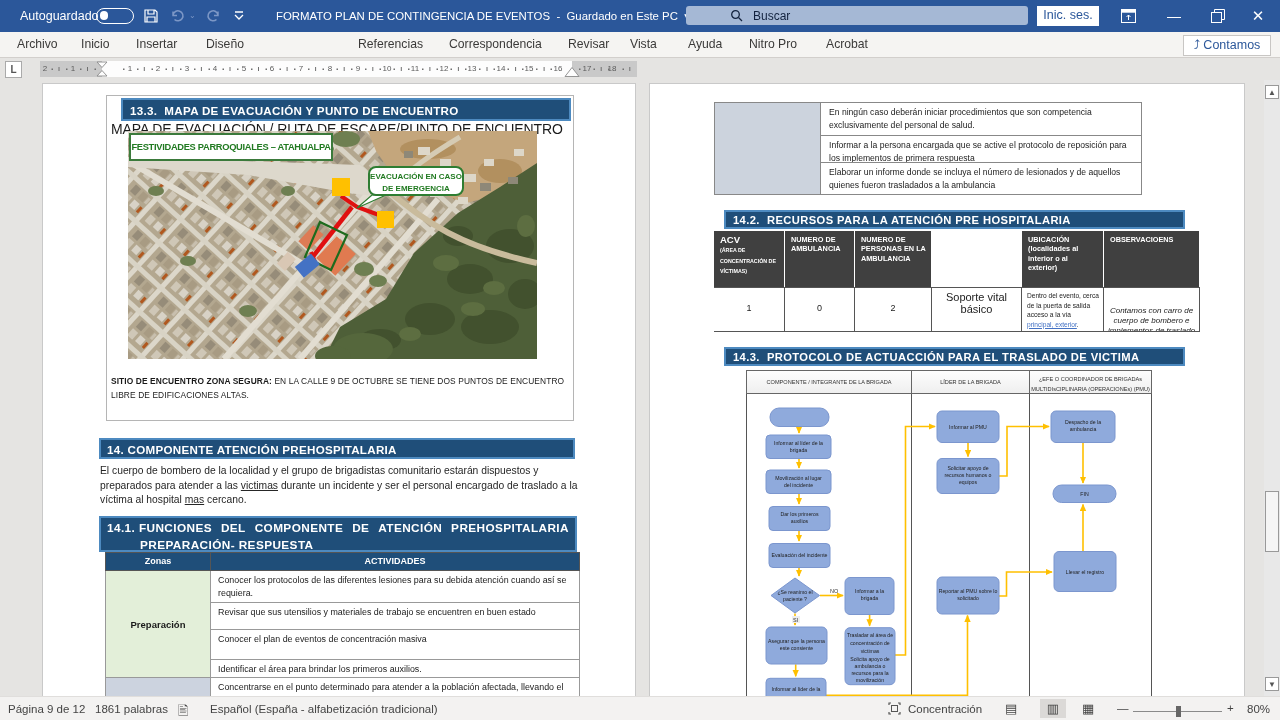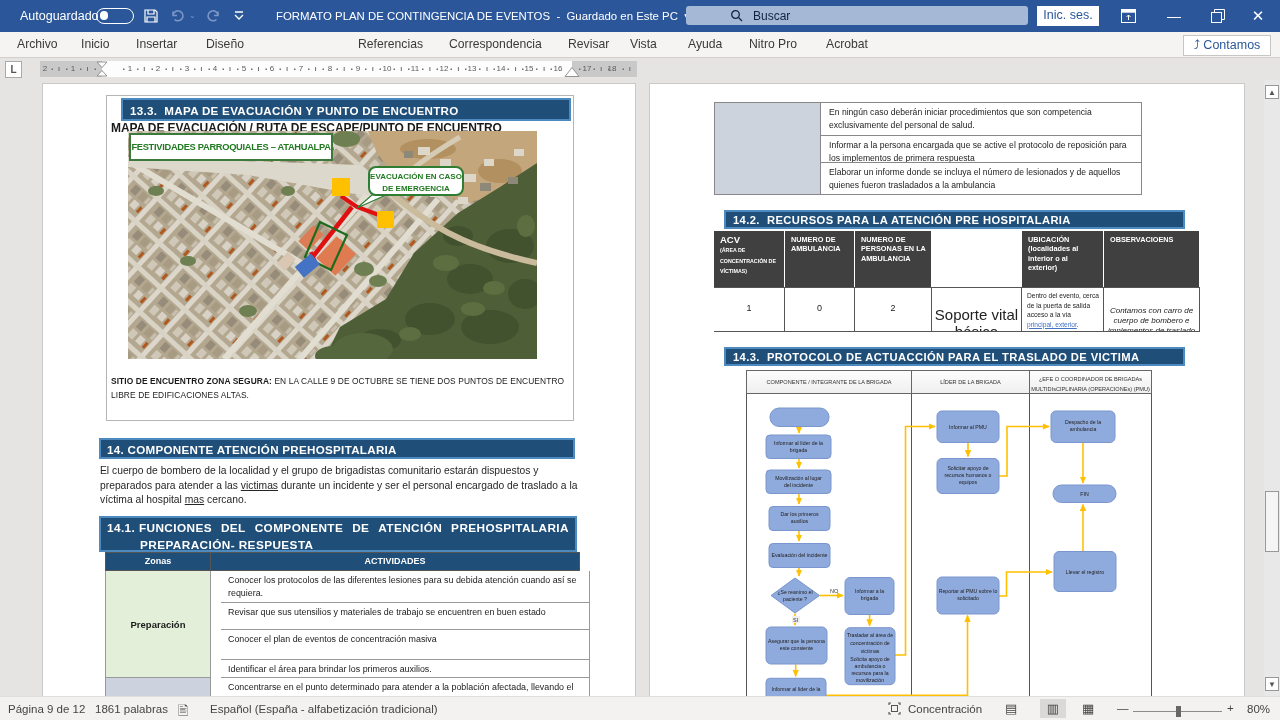--- a/index.html
+++ b/index.html
@@ -46,21 +46,21 @@
 #statusbar { position:absolute; left:0; top:696px; width:1280px; height:24px; background:#f3f2f1; border-top:1px solid #e0dedc; color:#444; font-size:11.5px; }
 #statusbar span { position:absolute; top:6px; white-space:nowrap; }
 
 
 .hdrbox { position:absolute; background:#1f4e79; border:2px solid #4d8ac0; color:#fff; font-weight:bold; }
 .doc-border { position:absolute; border:1px solid #bdbdbd; }
 #sitio { position:absolute; left:111px; top:374px; width:462px; font-size:8.7px; color:#1a1a1a; line-height:13.5px; letter-spacing:0.2px; }
 
 
 .flowhdr { position:absolute; font-size:5.6px; color:#333; text-align:center; background:linear-gradient(#fdfdfd,#efefef); border:1px solid #666; }
-.lrow { position:absolute; left:106px; width:369px; border:1px solid #999; border-top:none; border-left:none; font-size:8.9px; color:#222; padding:2.5px 4px 0 7px; line-height:13.2px; background:#fff; overflow:hidden;margin-left:10px; }
+.lrow { position:absolute; left:106px; width:369px; border:1px solid #999; border-top:none; border-left:none; font-size:8.9px; color:#222; padding:2.5px 4px 0 7px; line-height:13.2px; background:#fff; overflow:hidden; }
 .rrow { position:absolute; border:1px solid #888; border-top:none; border-left:none; font-size:8.6px; color:#222; padding:2.5px 6px 0 8px; line-height:13.5px; background:#fff; overflow:hidden; }
 .hcell { position:absolute; top:0; height:56px; background:#404040; border-right:1px solid #fff; color:#fff; font-weight:bold; font-size:7.3px; text-align:left; padding:4px 2px 0 6px; line-height:9.3px; }
 .dcell { position:absolute; top:56px; height:45px; background:#fff; border:1px solid #555; border-left:none; color:#222; text-align:center; overflow:hidden; }
 </style>
 </head>
 <body>
 
 <div id="titlebar">
   <div id="autosave">Autoguardado</div>
   <div id="toggle">
@@ -211,21 +211,21 @@
     </svg>
   </div>
 </div>
 
 <div id="canvas">
   <div id="pageL"></div>
   <div id="pageR"></div>
 
   <div class="doc-border" style="left:106px; top:15px; width:468px; height:326px; border-color:#b5b5b5;"></div>
   <div class="hdrbox" style="left:121px; top:18px; width:450px; height:23px; font-size:11.6px; letter-spacing:0.3px; padding:4px 0 0 7px;">13.3.&nbsp; MAPA DE EVACUACIÓN Y PUNTO DE ENCUENTRO</div>
-  <div style="position:absolute; left:111px; top:41px; width:470px; font-size:12px; font-weight:bold; color:#1a1a1a; letter-spacing:-0.1px;">MAPA DE EVACUACIÓN / RUTA DE ESCAPE/PUNTO DE ENCUENTRO</div>
+  <div style="position:absolute; left:111px; top:41px; width:470px; font-size:14px; font-weight:normal; color:#1a1a1a; letter-spacing:-0.1px;">MAPA DE EVACUACIÓN / RUTA DE ESCAPE/PUNTO DE ENCUENTRO</div>
 
   <div id="mapbox" style="position:absolute; left:128px; top:51px; width:409px; height:228px; overflow:hidden;">
     <svg width="409" height="228" viewBox="0 0 409 228">
       <defs>
         <pattern id="urban" width="32" height="32" patternUnits="userSpaceOnUse" patternTransform="rotate(-47.5)">
           <rect width="32" height="32" fill="#b3a78f"></rect>
           <rect x="0" y="0" width="32" height="5" fill="#dcd7ca"></rect>
           <rect x="0" y="0" width="5" height="32" fill="#d8d3c5"></rect>
           <rect x="9" y="9" width="9" height="7" fill="#cfc7b7"></rect>
           <rect x="21" y="10" width="9" height="7" fill="#968c79"></rect>
@@ -366,21 +366,21 @@
 
   <div style="position:absolute; left:714px; top:151px; width:486px; height:101px; font-family:'Liberation Sans',sans-serif;">
     <div class="hcell" style="left:0; width:71px;"><span style="font-size:9.5px;">ACV</span><br><span style="font-size:5.3px;">(ÁREA DE CONCENTRACIÓN DE VÍCTIMAS)</span></div>
     <div class="hcell" style="left:71px; width:70px;">NUMERO DE AMBULANCIA</div>
     <div class="hcell" style="left:141px; width:77px;">NUMERO DE PERSONAS EN LA AMBULANCIA</div>
     <div class="hcell" style="left:308px; width:82px;">UBICACIÓN<br>(localidades al<br>interior o al<br>exterior)</div>
     <div class="hcell" style="left:390px; width:96px;">OBSERVACIOENS</div>
     <div class="dcell" style="left:0; width:71px; font-size:9px; line-height:40px;">1</div>
     <div class="dcell" style="left:71px; width:70px; font-size:9px; line-height:40px;">0</div>
     <div class="dcell" style="left:141px; width:77px; font-size:9px; line-height:40px;">2</div>
-    <div class="dcell" style="left:218px; width:90px; font-size:15px; padding-top:18px;">Soporte vital<br>básico</div>
+    <div class="dcell" style="left:218px; width:90px; font-size:11px; padding-top:3px;">Soporte vital<br>básico</div>
     <div class="dcell" style="left:308px; width:82px; font-size:6.6px; text-align:left; padding:3px 4px 0 5px; line-height:9.6px;">Dentro del evento, cerca de la puerta de salida acceso a la vía <u style="color:#4472c4;">principal, exterior</u>.</div>
     <div class="dcell" style="left:390px; width:96px; font-size:8px; padding:18px 3px 0 3px; line-height:10px;font-style:italic;">Contamos con carro de cuerpo de bombero e implementos de traslado de la victima</div>
   </div>
 
   <div class="hdrbox" style="left:724px; top:267px; width:461px; height:19px; font-size:11.2px; letter-spacing:0.4px; padding:2px 0 0 7px; white-space:nowrap; overflow:hidden;">14.3.&nbsp; PROTOCOLO DE ACTUACCIÓN PARA EL TRASLADO DE VICTIMA</div>
 
   <div class="flowhdr" style="left:746px; top:290px; width:166px; height:24px; line-height:22px;">COMPONENTE / INTEGRANTE DE LA BRIGADA</div>
   <div class="flowhdr" style="left:911px; top:290px; width:119px; height:24px; line-height:22px;">LÍDER DE LA BRIGADA</div>
   <div class="flowhdr" style="left:1029px; top:290px; width:123px; height:24px; line-height:10px; padding-top:3px;">¿EFE O COORDINADOR DE BRIGADAs<br>MULTIDIsCIPLINARIA (OPERACIONEs) (PMU)</div>
   <div style="position:absolute; left:746px; top:314px; width:1px; height:302px; background:#555;"></div>

